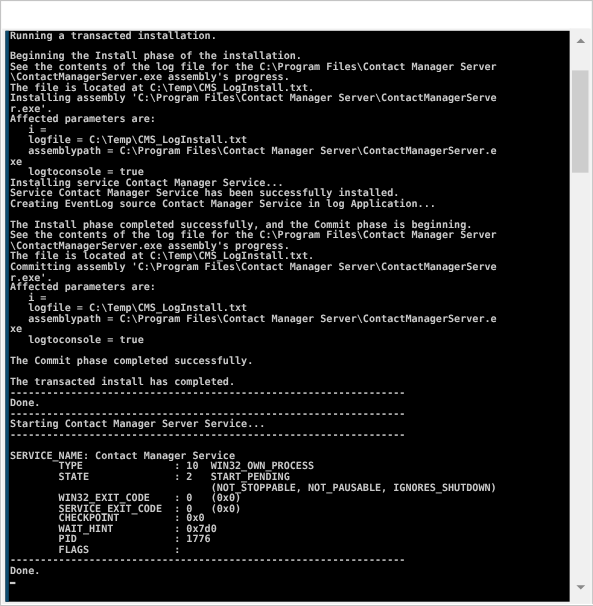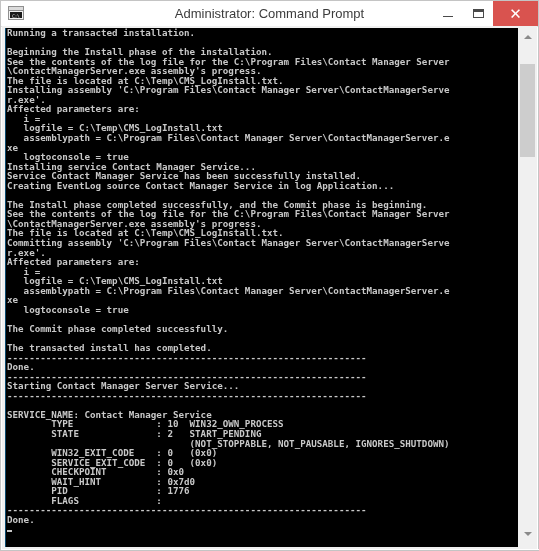--- a/index.html
+++ b/index.html
@@ -142,21 +142,21 @@
     background: #f0f0f0;
   }
   .console {
     position: absolute;
     left: 3px;
     top: 2px;
     width: 513px;
     height: 519px;
     background: #000000;
     overflow: hidden;
-    border-left: 1px solid #0c4a6e;
+    border-left: 3px solid #0c4a6e;
   }
   .console-text {
     position: absolute;
     left: 1px;
     top: 0px;
     white-space: pre;
     color: #c8c8c8;
     font-family: "DejaVu Sans Mono", "Liberation Mono", monospace;
     font-size: 9.2px;
     line-height: 9.55px;
@@ -233,43 +233,20 @@
     width: 537px;
     height: 1px;
     background: #ffffff;
   }
 </style>
 </head>
 <body>
 
 <div class="window">
 
-  <div class="titlebar">
-
-    <div class="title-icon">
-      <div class="icon-bar"></div>
-      <div class="icon-body">
-        <div class="icon-glyph">C:\_</div>
-      </div>
-    </div>
-
-    <div class="title-text">Administrator: Command Prompt</div>
-
-    <div class="win-btns">
-      <button class="win-btn min">
-        <span class="glyph-min"></span>
-      </button>
-      <button class="win-btn max">
-        <span class="glyph-max"></span>
-      </button>
-      <button class="win-btn close">
-        <span class="glyph-close">✕</span>
-      </button>
-    </div>
-  </div>
 
   <div class="console-wrap">
 
     <div class="console">
       <div class="console-text"><span>Running a transacted installation.
 
 Beginning the Install phase of the installation.
 See the contents of the log file for the C:\Program Files\Contact Manager Server
 \ContactManagerServer.exe assembly's progress.
 The file is located at C:\Temp\CMS_LogInstall.txt.

